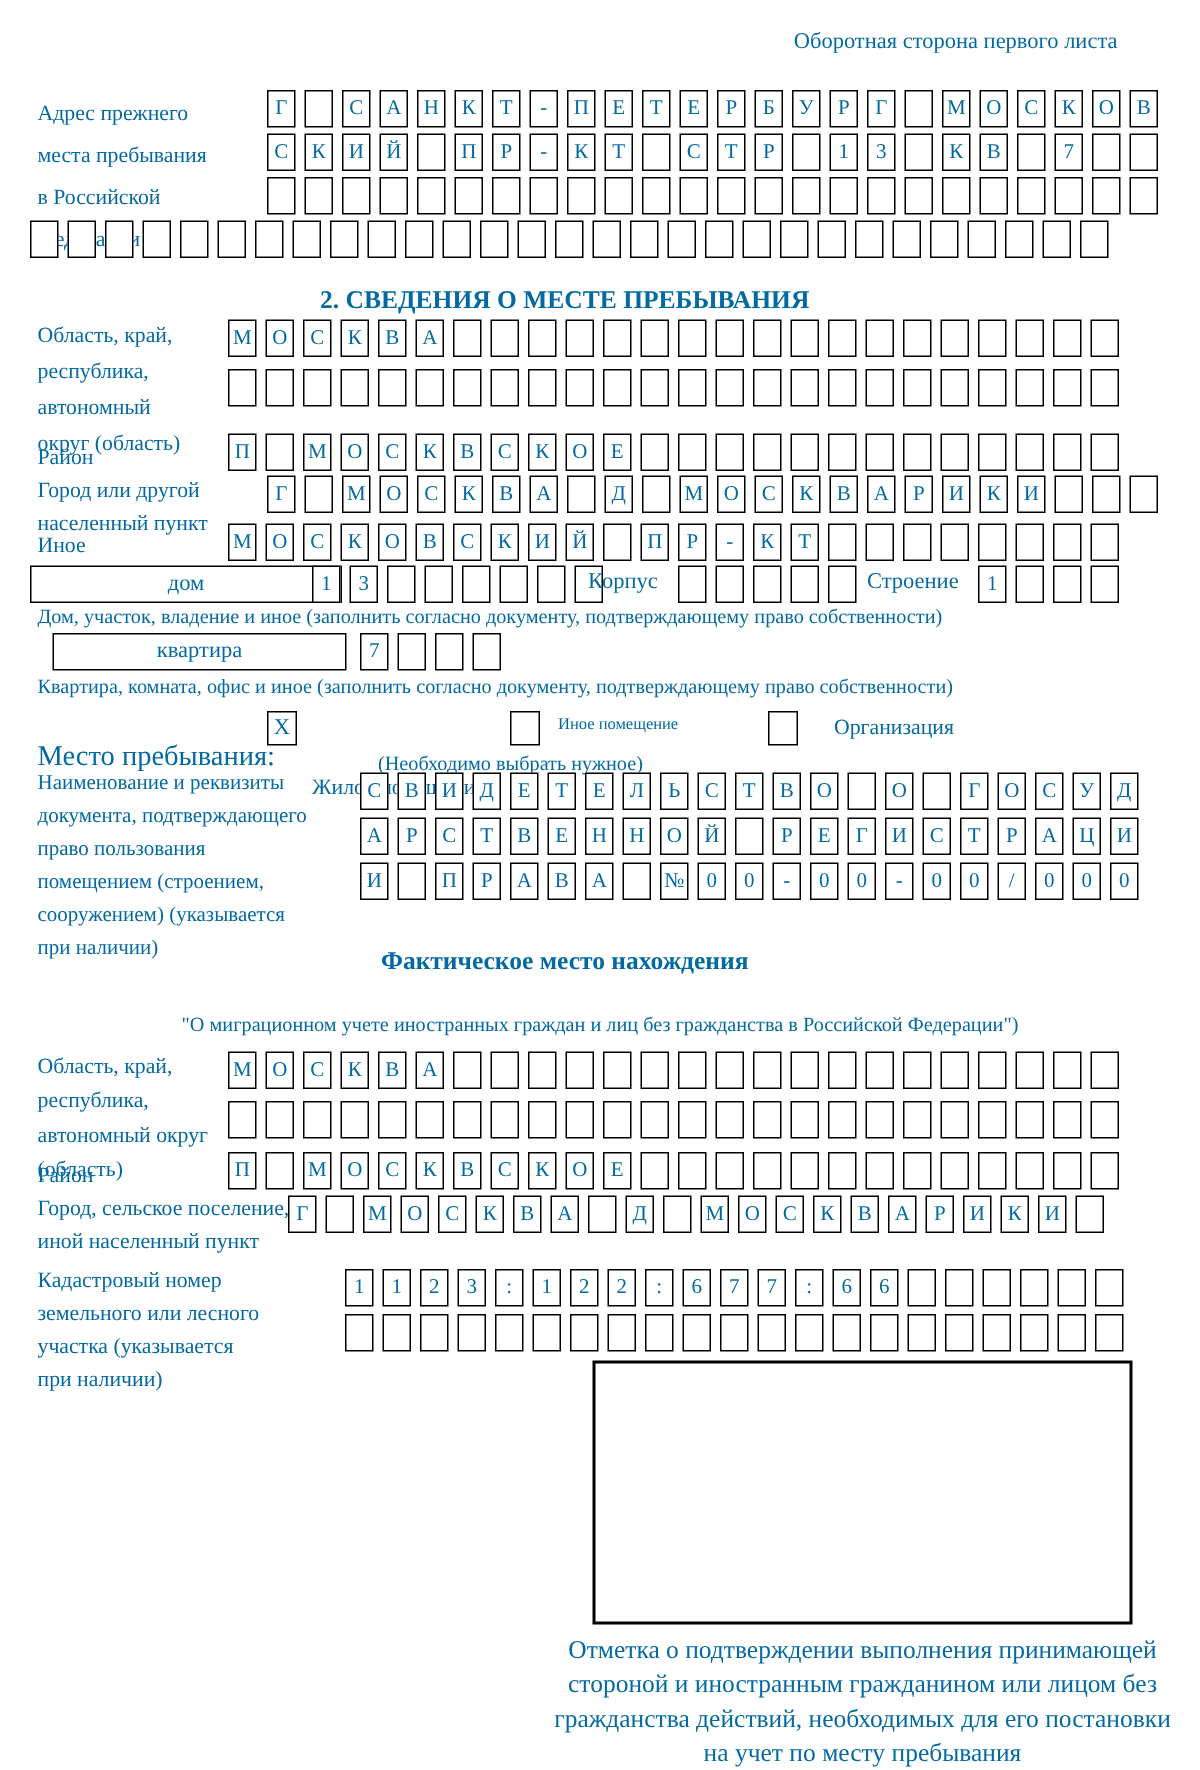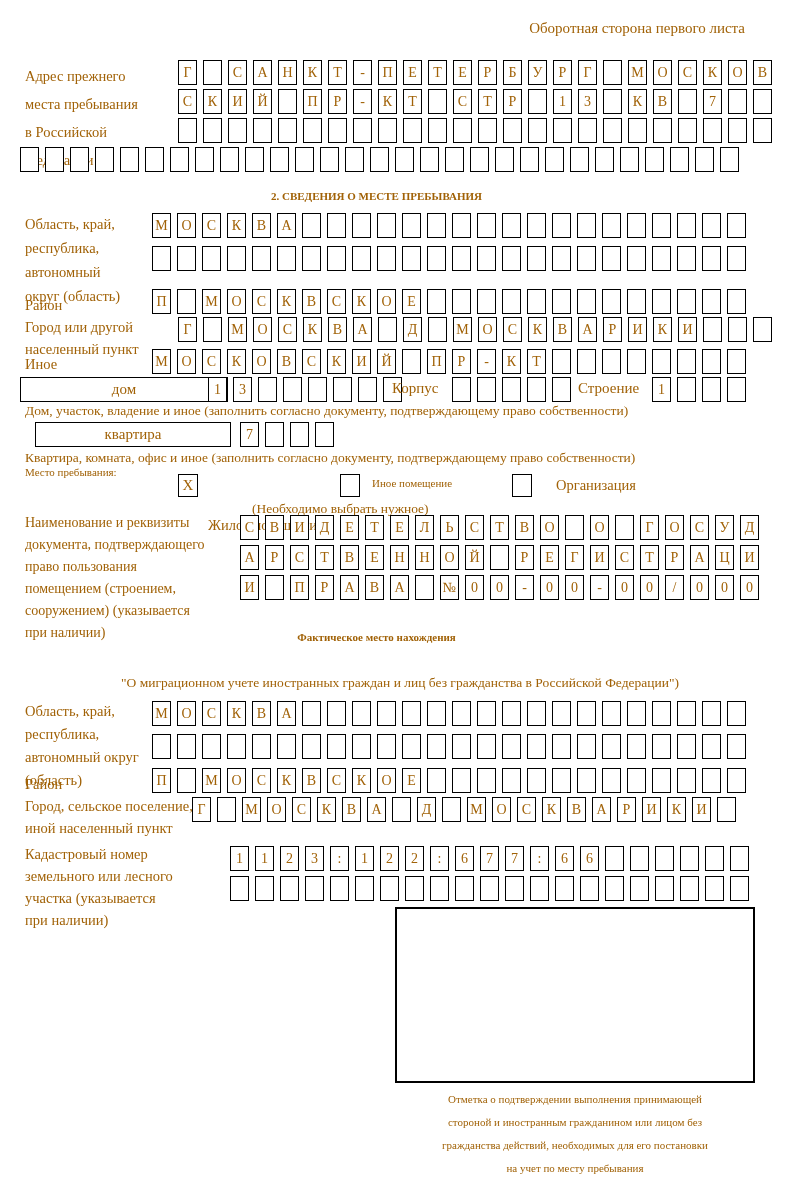--- a/index.html
+++ b/index.html
@@ -1,18 +1,18 @@
 <!DOCTYPE html>
 <html><head>
 <meta charset="utf-8">
 <style>
   html,body{margin:0;padding:0;background:#fff;}
   .page{
     position:relative;width:800px;height:1180px;background:#fff;overflow:hidden;
-    font-family:"Liberation Serif","DejaVu Serif",serif;color:#a16207;
+    font-family:"Liberation Serif","DejaVu Serif",serif;color:#0369a1;
   }
   .abs{position:absolute;}
   .lbl{font-size:14.5px;line-height:26px;white-space:pre-line;}
   .lbl-24{line-height:24px;}
   .lbl-23{line-height:23px;}
   .lbl-22{line-height:22px;}
   .one{white-space:nowrap;}
   .cells{display:flex;gap:6px;}
   .cell{
     box-sizing:border-box;width:19px;height:25px;border:1.6px solid #000;
@@ -22,24 +22,24 @@
   .widebox{
     box-sizing:border-box;border:1.6px solid #000;height:25px;background:#fff;
     display:flex;align-items:center;justify-content:center;font-size:15px;
   }
   .chk{
     box-sizing:border-box;width:20px;height:23px;border:1.6px solid #000;background:#fff;
     display:flex;align-items:center;justify-content:center;font-size:15px;
   }
   .note{font-size:12.5px;text-align:center;width:800px;}
   .note-md{font-size:13.5px;}
-  .title{font-size:11px;font-weight:bold;text-align:center;width:753px;}
+  .title{font-size:17px;font-weight:bold;text-align:center;width:753px;}
   .hdr{font-size:15px;text-align:right;}
   .stampbox{box-sizing:border-box;border:2px solid #000;background:#fff;}
-  .caption{font-size:11px;text-align:center;line-height:23px;white-space:pre-line;}
+  .caption{font-size:17px;text-align:center;line-height:23px;white-space:pre-line;}
 </style>
 </head>
 <body>
 
 <div class="page">
 
   <div class="abs hdr" style="left:380px;top:20px;width:365px;">Оборотная сторона первого листа</div>
 
   <div class="abs lbl" style="left:25px;top:62px;width:155px;line-height:28px;">Адрес прежнего
 места пребывания
@@ -330,21 +330,21 @@
 
   <div class="abs widebox" style="left:35px;top:422px;width:196px;">квартира</div>
   <div class="abs cells" style="left:240px;top:422px;">
       <span class="cell">7</span>
       <span class="cell"></span>
       <span class="cell"></span>
       <span class="cell"></span>
     </div>
   <div class="abs note-md one" style="left:25px;top:450px;">Квартира, комната, офис и иное (заполнить согласно документу, подтверждающему право собственности)</div>
 
-  <div class="abs one" style="left:25px;top:466px;font-size:11px;font-family:Liberation Serif, serif;">Место пребывания:</div>
+  <div class="abs one" style="left:25px;top:494px;font-size:19px;font-family:Liberation Serif, serif;">Место пребывания:</div>
   <div class="abs chk" style="left:178px;top:474px;">X</div>
   <div class="abs one" style="left:208px;top:477px;font-size:14.5px;margin-top:40px;">Жилое помещение</div>
   <div class="abs chk" style="left:340px;top:474px;"></div>
   <div class="abs one" style="left:372px;top:477px;font-size:11px;">Иное помещение</div>
   <div class="abs chk" style="left:512px;top:474px;"></div>
   <div class="abs one" style="left:556px;top:477px;font-size:14.5px;">Организация</div>
   <div class="abs note-md one" style="left:252px;top:501px;">(Необходимо выбрать нужное)</div>
 
   <div class="abs lbl lbl-22" style="left:25px;top:512px;width:215px;font-size:14px;">Наименование и реквизиты
 документа, подтверждающего

